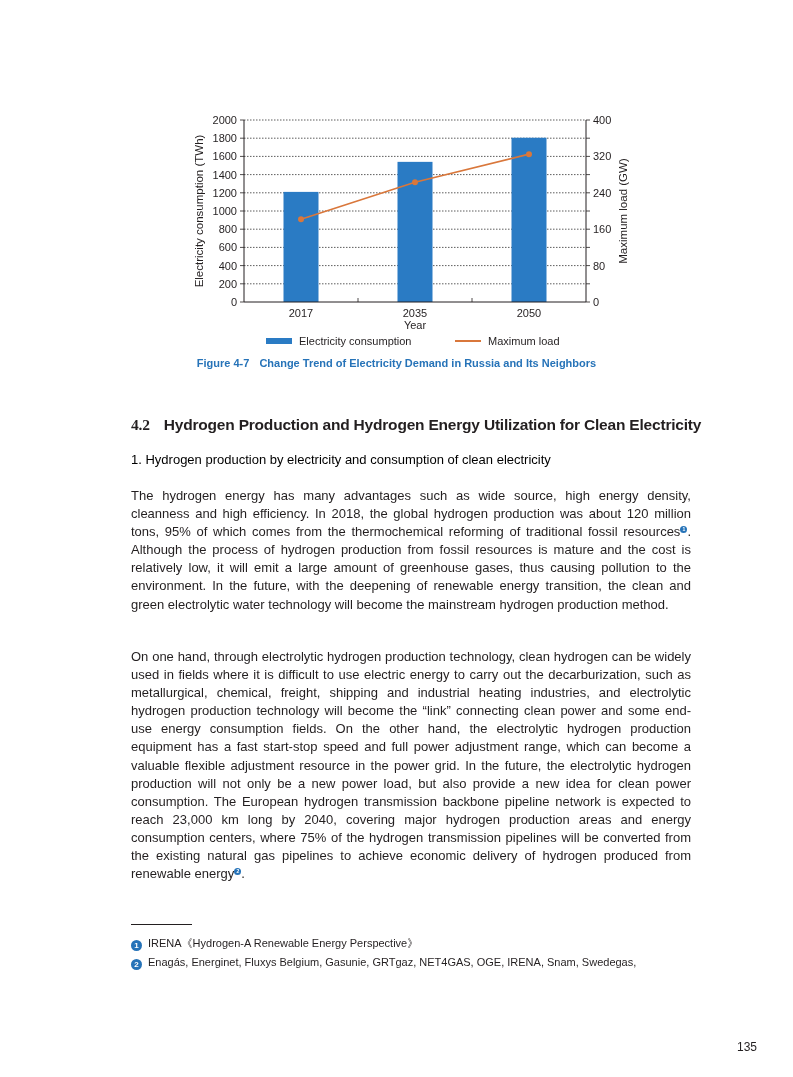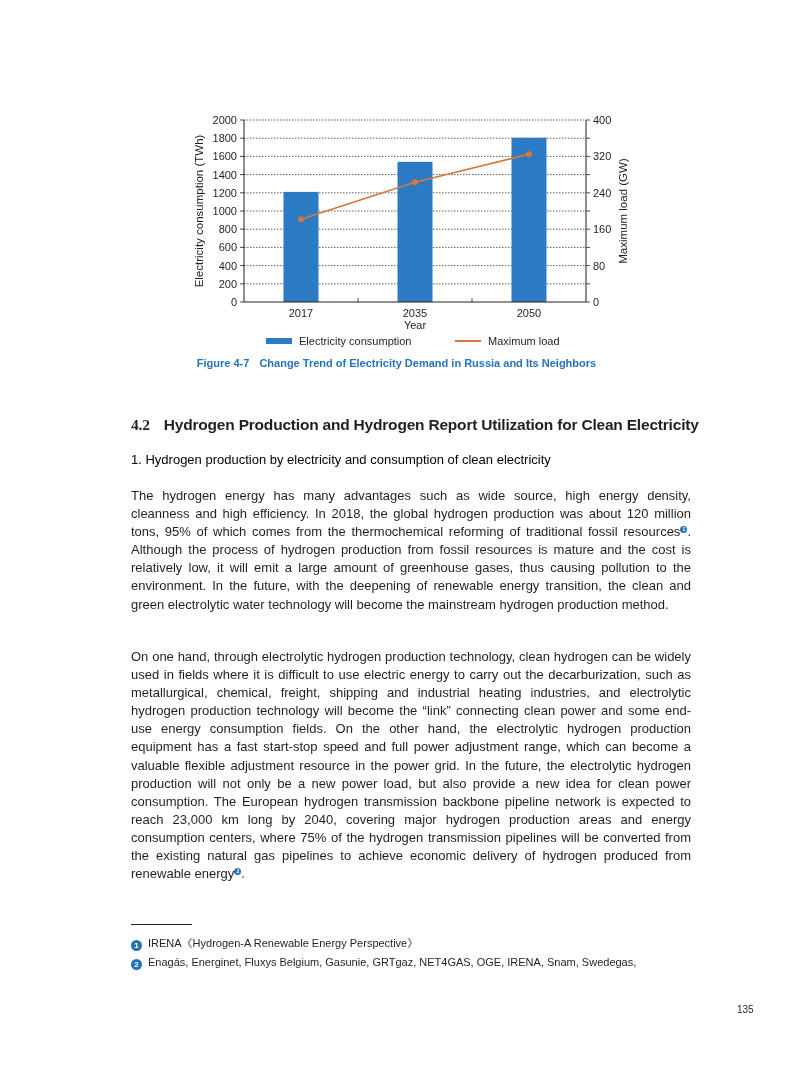--- a/index.html
+++ b/index.html
@@ -14,21 +14,21 @@
   .para { position: absolute; left: 131px; width: 560px; font-size: 13px; line-height: 18.1px; text-align: justify; color: #231f20; }
   .p1 { top: 487px; }
   .p2 { top: 648px; }
   .fn-mark { display: inline-block; width: 7px; height: 7px; border-radius: 50%; background: #2673b8; color: #fff; font-size: 5px; line-height: 7px; text-align: center; vertical-align: super; font-weight: bold; }
   .fn-rule { position: absolute; left: 131px; top: 924px; width: 61px; height: 1px; background: #231f20; }
   .footnote { position: absolute; left: 131px; width: 562px; font-size: 11px; line-height: 19px; color: #231f20; }
   .fn1 { top: 934px; }
   .fn2 { top: 953px; }
   .fn-badge { display: inline-block; width: 11px; height: 11px; border-radius: 50%; background: #2673b8; color: #fff; font-size: 8px; line-height: 11px; text-align: center; font-weight: bold; margin-right: 6px; vertical-align: -1px; }
   .fn2-cont { padding-left: 17px; }
-  .page-number { position: absolute; left: 737px; top: 1004px; font-size: 10px; color: #231f20; }
+  .page-number { position: absolute; left: 737px; top: 1040px; font-size: 12px; color: #231f20; }
 </style>
 </head>
 <body>
 
 <div class="chart-wrap">
   <svg id="chart-svg" width="460" height="250">
       <line x1="60" x2="64" y1="197" y2="197" stroke="#231f20" stroke-width="0.8"></line>
       <line x1="406" x2="410" y1="197" y2="197" stroke="#231f20" stroke-width="0.8"></line>
       <text x="57" y="201" text-anchor="end" font-size="11" fill="#231f20" font-family="&quot;Liberation Sans&quot;, sans-serif">0</text>
       <line x1="64" x2="406" y1="178.8" y2="178.8" stroke="#333" stroke-width="0.8" stroke-dasharray="1.5,1.5"></line>
@@ -100,21 +100,21 @@
       <line x1="275" x2="301" y1="236" y2="236" stroke="#d9773b" stroke-width="2"></line>
       <text x="308" y="240" font-size="11" fill="#231f20" font-family="&quot;Liberation Sans&quot;, sans-serif">Maximum load</text>
     </svg>
 </div>
 
 <div class="caption">
   <span class="num">Figure 4-7</span><span>Change Trend of Electricity Demand in Russia and Its Neighbors</span>
 </div>
 
 <div class="section-title">
-  <span class="sec-num">4.2</span><span>Hydrogen Production and Hydrogen Report Utilization for Clean Electricity</span>
+  <span class="sec-num">4.2</span><span>Hydrogen Production and Hydrogen Energy Utilization for Clean Electricity</span>
 </div>
 
 <div class="subhead">1. Hydrogen production by electricity and consumption of clean electricity</div>
 
 <div class="para p1">
   <span>The hydrogen energy has many advantages such as wide source, high energy density, cleanness and high efficiency. In 2018, the global hydrogen production was about 120 million tons, 95% of which comes from the thermochemical reforming of traditional fossil resources</span><span class="fn-mark">1</span><span>. Although the process of hydrogen production from fossil resources is mature and the cost is relatively low, it will emit a large amount of greenhouse gases, thus causing pollution to the environment. In the future, with the deepening of renewable energy transition, the clean and green electrolytic water technology will become the mainstream hydrogen production method.</span>
 </div>
 
 <div class="para p2">
   <span>On one hand, through electrolytic hydrogen production technology, clean hydrogen can be widely used in fields where it is difficult to use electric energy to carry out the decarburization, such as metallurgical, chemical, freight, shipping and industrial heating industries, and electrolytic hydrogen production technology will become the “link” connecting clean power and some end-use energy consumption fields. On the other hand, the electrolytic hydrogen production equipment has a fast start-stop speed and full power adjustment range, which can become a valuable flexible adjustment resource in the power grid. In the future, the electrolytic hydrogen production will not only be a new power load, but also provide a new idea for clean power consumption. The European hydrogen transmission backbone pipeline network is expected to reach 23,000 km long by 2040, covering major hydrogen production areas and energy consumption centers, where 75% of the hydrogen transmission pipelines will be converted from the existing natural gas pipelines to achieve economic delivery of hydrogen produced from renewable energy</span><span class="fn-mark">2</span><span>.</span>

